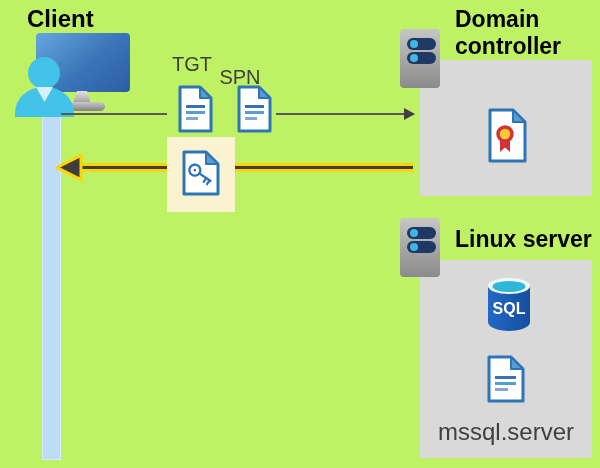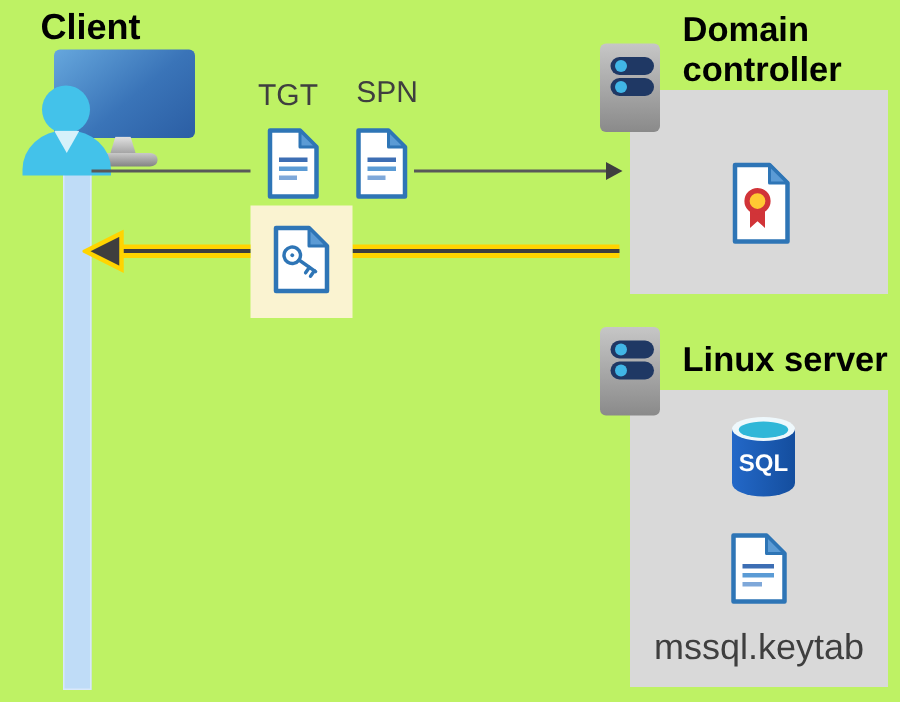--- a/index.html
+++ b/index.html
@@ -26,21 +26,21 @@
   #person-collar{left:21px;top:0px;width:17px;height:15px;background:#d6f1fa;
     clip-path:polygon(0 0,100% 0,50% 100%);}
   
   .gray-seg{top:113px;height:2px;background:#595959;}
   #gray-seg1{left:61px;width:106px;}
   #gray-seg2{left:276px;width:128px;}
   #gray-head{left:404px;top:108px;width:0;height:0;
     border-left:11px solid #3f3f3f;border-top:6px solid transparent;border-bottom:6px solid transparent;}
   
   #tgt-label{left:169px;top:53px;width:46px;}
-  #spn-label{left:217px;top:51px;width:46px;margin-left:18px;}
+  #spn-label{left:217px;top:66px;width:46px;}
   #tgt-doc{left:178px;top:85px;}
   #spn-doc{left:237px;top:85px;}
   
   #highlight-box{left:167px;top:137px;width:68px;height:75px;background:#faf3d1;}
   #key-doc{left:182px;top:150px;}
   
   .yellow-seg{top:163px;height:9px;
     background:linear-gradient(#ffd400 0 33%,#3e3e3e 33% 66%,#ffd400 66% 100%);}
   #yellow-segA{left:80px;width:87px;}
   #yellow-segB{left:235px;width:178px;}
@@ -160,15 +160,15 @@
     <text x="23" y="37" text-anchor="middle" font-family="Liberation Sans, sans-serif" font-size="16" font-weight="bold" fill="#ffffff">SQL</text>
   </svg>
 
   <svg class="abs" id="linux-doc" width="38" height="48" viewBox="0 0 38 48">
     <path d="M2 2 H24 L36 14 V46 H2 Z" fill="#ffffff" stroke="#2e75b6" stroke-width="3" stroke-linejoin="round"></path>
     <path d="M24 2 L36 14 H24 Z" fill="#5b9bd5" stroke="#2e75b6" stroke-width="2" stroke-linejoin="round"></path>
     <rect x="8" y="21" width="21" height="3" fill="#3d6eb4"></rect>
     <rect x="8" y="27" width="21" height="3" fill="#5b9bd5"></rect>
     <rect x="8" y="33" width="13" height="3" fill="#7fa8d9"></rect>
   </svg>
-  <div class="abs" id="keytab-label">mssql.keytab</div>
+  <div class="abs" id="keytab-label">mssql.server</div>
 
 </div>
 
 </body></html>

